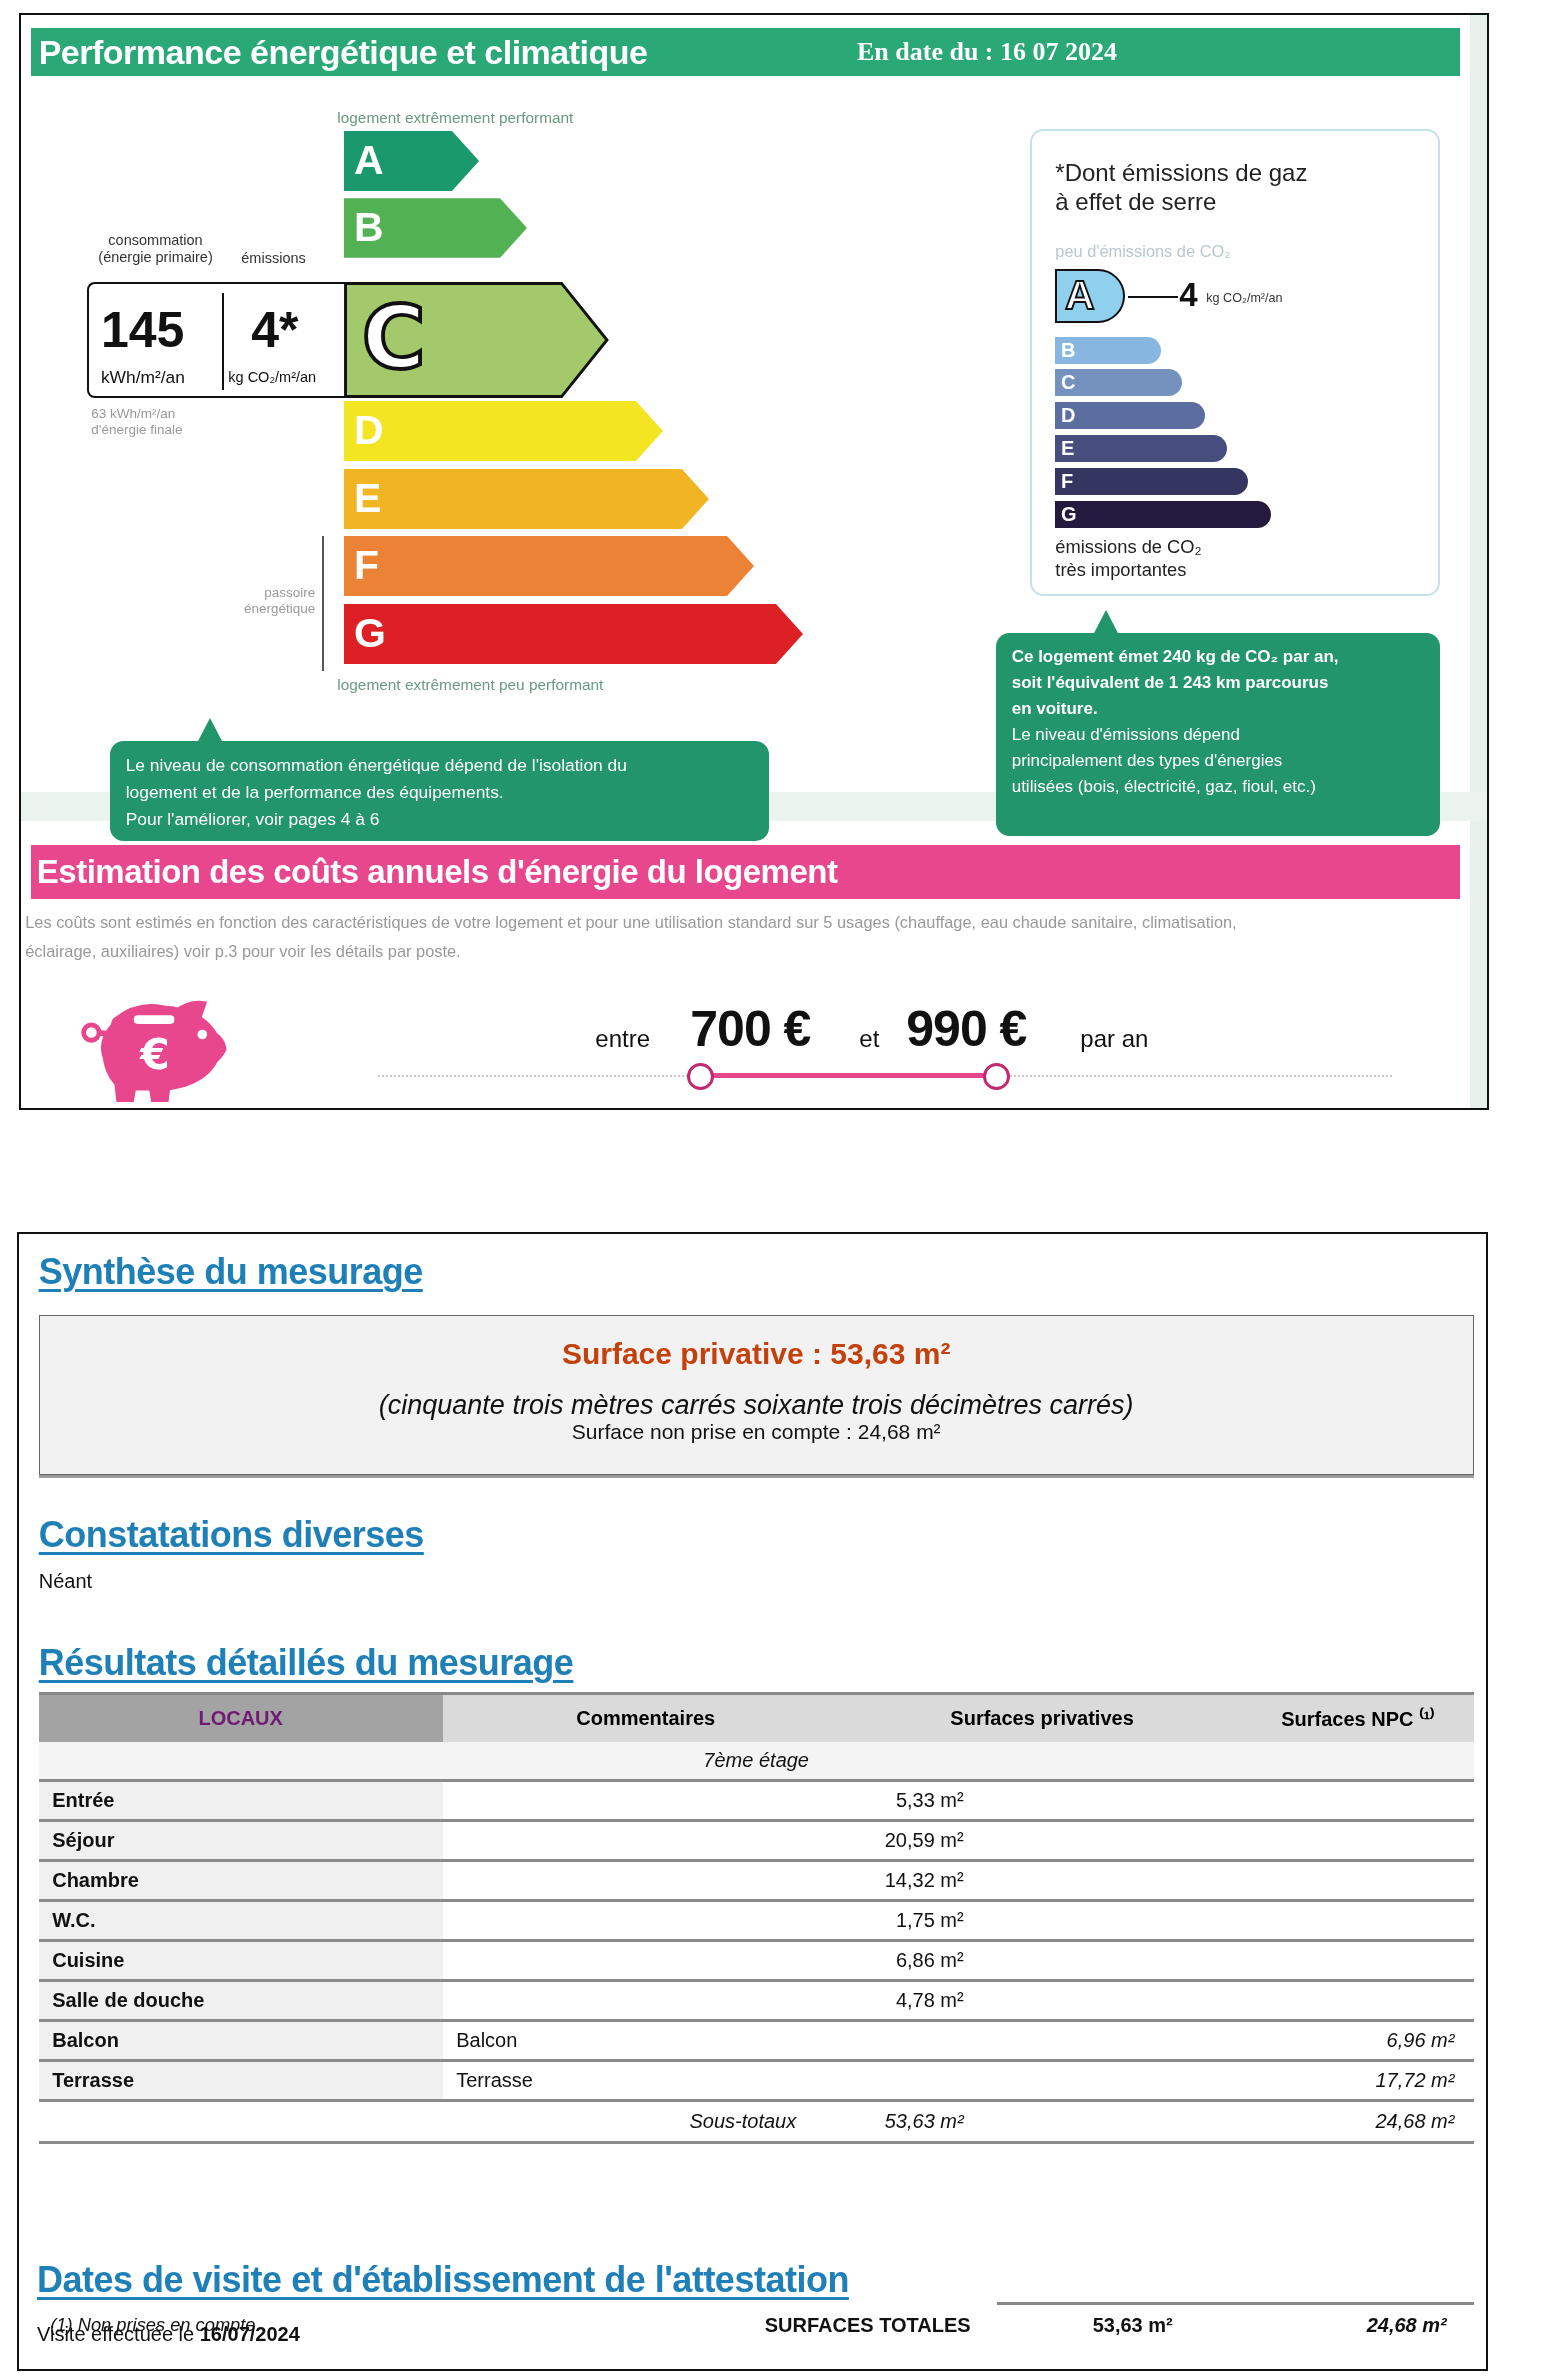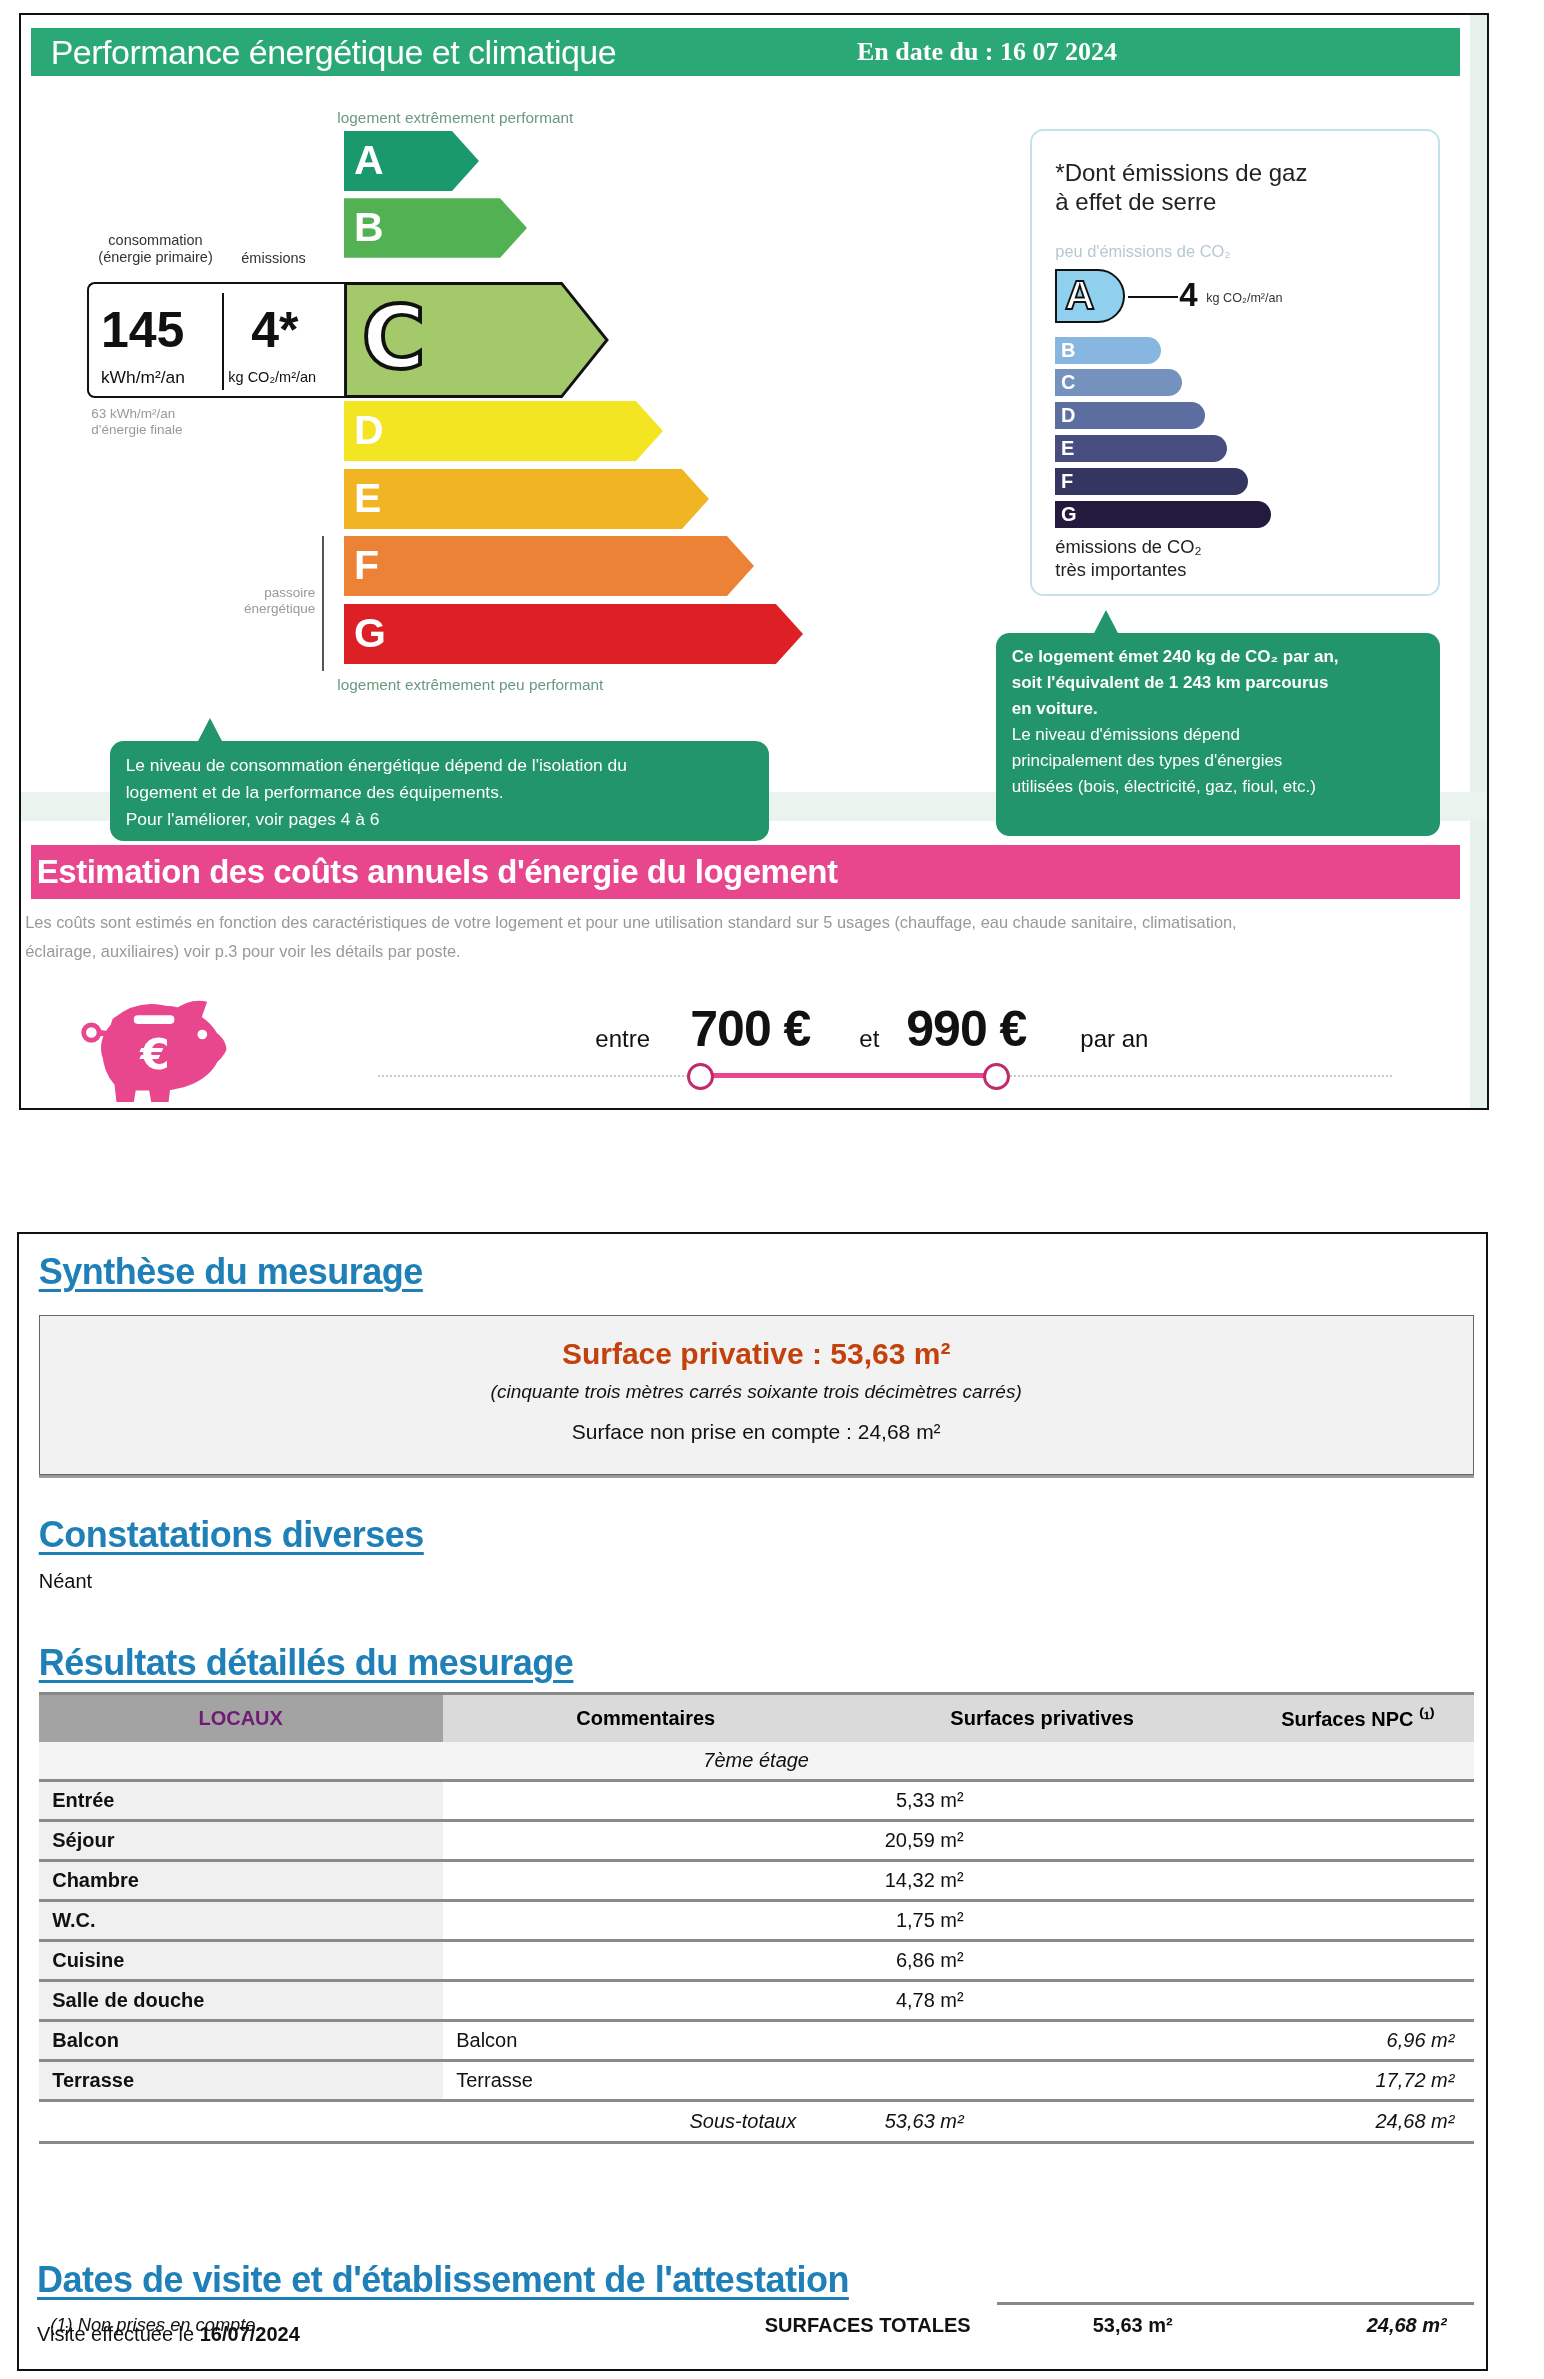--- a/index.html
+++ b/index.html
@@ -14,21 +14,21 @@
   #dpe-panel .right-strip {
     position: absolute; right: 0; top: 0; width: 17.4px; height: 100%; background: #e6f1ec;
   }
   #dpe-panel .bottom-band {
     position: absolute; left: 0; top: 777px; width: 100%; height: 29px; background: #eaf3ee;
   }
   .dpe-header {
     position: absolute; left: 9.7px; top: 13.5px; width: 1429px; height: 48px;
     background: #2aa876; color: #fff; display: flex; align-items: center;
   }
-  .dpe-header .title { font-size: 34px; font-weight: normal; padding-left: 7.7px; letter-spacing: -0.5px; margin-left: 12px; }
+  .dpe-header .title { font-size: 34px; font-weight: bold; padding-left: 7.7px; letter-spacing: -0.5px; }
   .dpe-header .date { position: absolute; left: 826px; font-family: "Liberation Serif", serif; font-weight: bold; font-size: 26px; }
 
   .caption-small { position: absolute; font-size: 15.4px; color: #6a9a80; }
   .grey-note { position: absolute; font-size: 13.5px; color: #999; line-height: 16.4px; }
 
   .energy-bar { position: absolute; height: 60px; display: flex; align-items: center; }
   .energy-bar svg { position: absolute; left: 0; top: 0; }
   .energy-bar .letter { position: relative; color: #fff; font-weight: bold; font-size: 41px; padding-left: 9.7px; }
 
   .score-box {
@@ -94,21 +94,21 @@
   }
   .sec-title {
     position: absolute; left: 19.3px; font-size: 36px; font-weight: bold; color: #1f80b8;
     text-decoration: underline; text-decoration-thickness: 2.9px; text-underline-offset: 4.8px; letter-spacing: -0.5px;
   }
   .synth-box {
     position: absolute; left: 19.3px; top: 81px; width: 1435px; height: 160px;
     border: 1.9px solid #666; background: #f2f2f2; text-align: center; box-shadow: 0 2.9px 0 #999;
   }
   .synth-box .l1 { position: absolute; top: 21px; width: 100%; font-size: 30px; font-weight: bold; color: #c2410c; }
-  .synth-box .l2 { position: absolute; top: 65px; width: 100%; font-size: 19px; font-style: italic; color: #111; }
+  .synth-box .l2 { position: absolute; top: 74px; width: 100%; font-size: 27px; font-style: italic; color: #111; }
   .synth-box .l3 { position: absolute; top: 104px; width: 100%; font-size: 21px; color: #111; }
   .plain { position: absolute; left: 19.3px; font-size: 20px; color: #111; }
 
   table.mes { position: absolute; left: 19.3px; top: 458px; width: 1435px; border-collapse: collapse; font-size: 20px; }
   table.mes th { height: 48px; font-weight: bold; color: #000000; background: #dadada; border-top: 3.9px solid #888; }
   table.mes th.locaux { background: #a3a3a3; color: #701a75; width: 404px; }
   table.mes td { height: 40px; border-bottom: 3.9px solid #8a8a8a; padding: 0 13.5px; color: #111; }
   table.mes td.name { background: #f0f0f0; font-weight: bold; }
   table.mes tr.floor td { text-align: center; font-style: italic; background: #f4f4f4; height: 39px; }
   table.mes td.num { text-align: right; }

